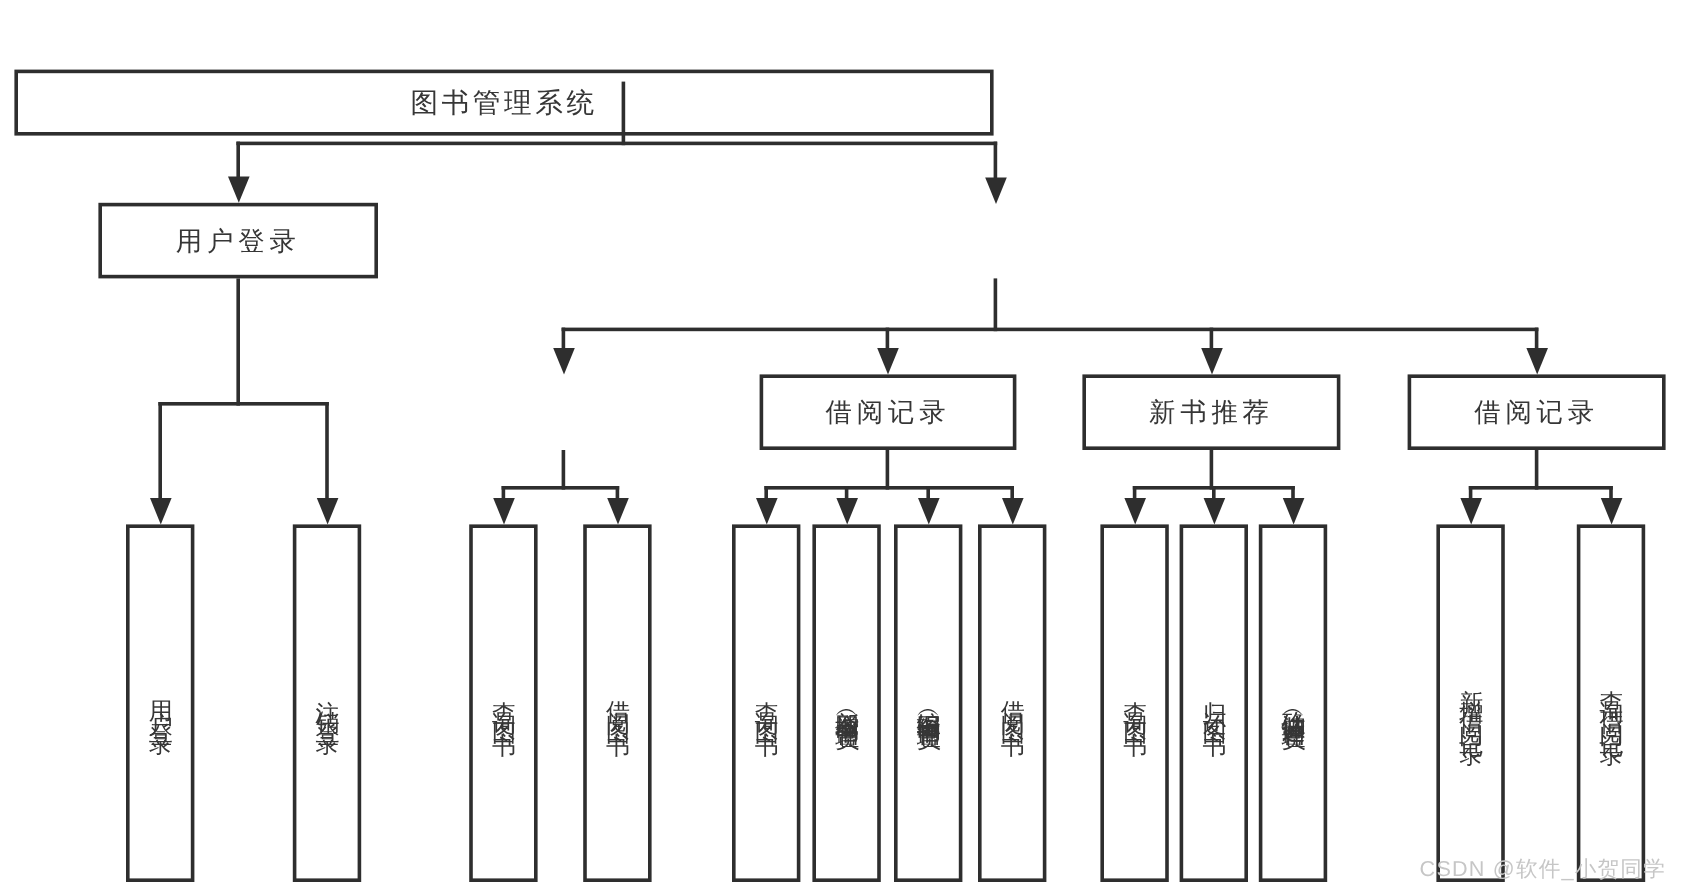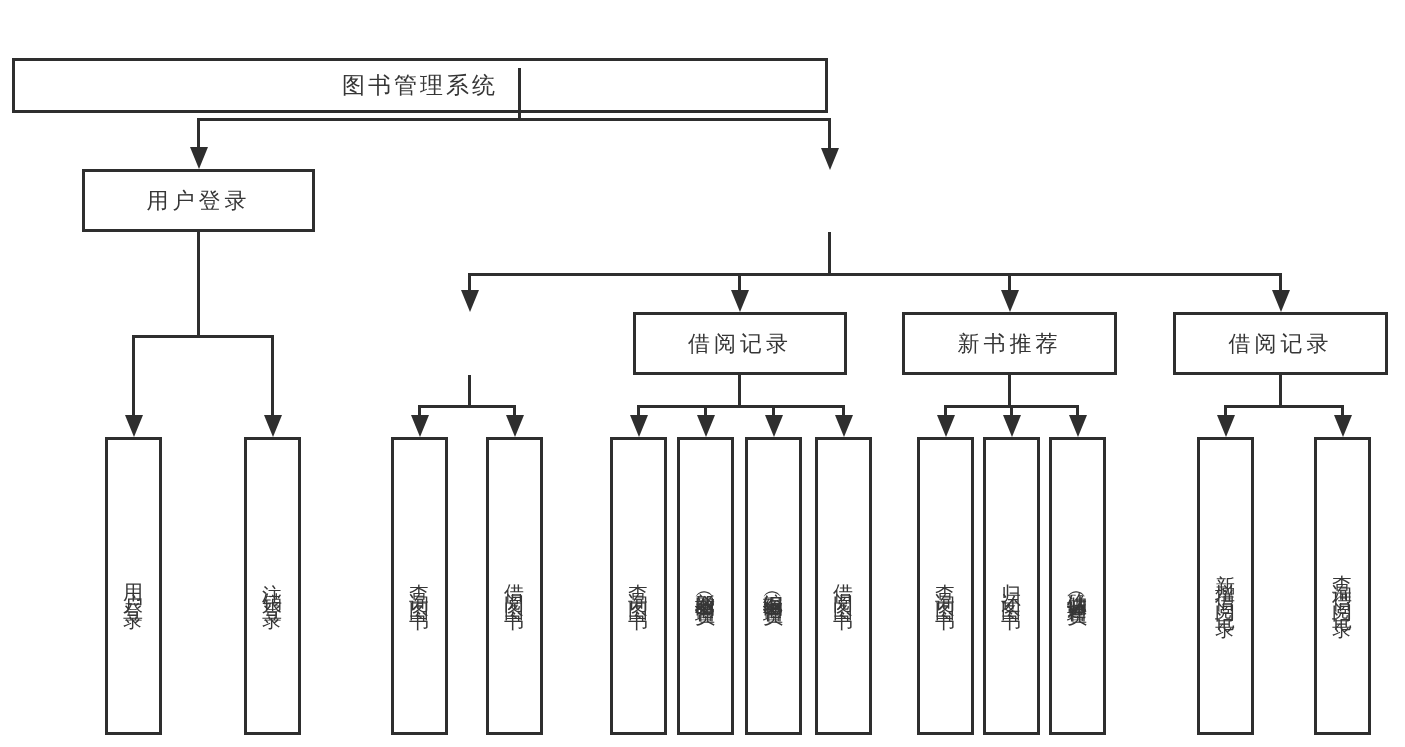--- a/index.html
+++ b/index.html
@@ -144,14 +144,15 @@
   <div class="ln v" style="left:1010px;top:405px;height:12px;"></div>
   <div class="tri" style="left:1002.5px;top:415px;"></div>
   <div class="ln v" style="left:1076px;top:405px;height:12px;"></div>
   <div class="tri" style="left:1068.5px;top:415px;"></div>
 
   <div class="ln v" style="left:1224px;top:405px;height:12px;"></div>
   <div class="tri" style="left:1216.5px;top:415px;"></div>
   <div class="ln v" style="left:1341px;top:405px;height:12px;"></div>
   <div class="tri" style="left:1333.5px;top:415px;"></div>
 
+  <div class="watermark">CSDN @软件_小贺同学</div>
 
 </div>
 
 </body></html>

